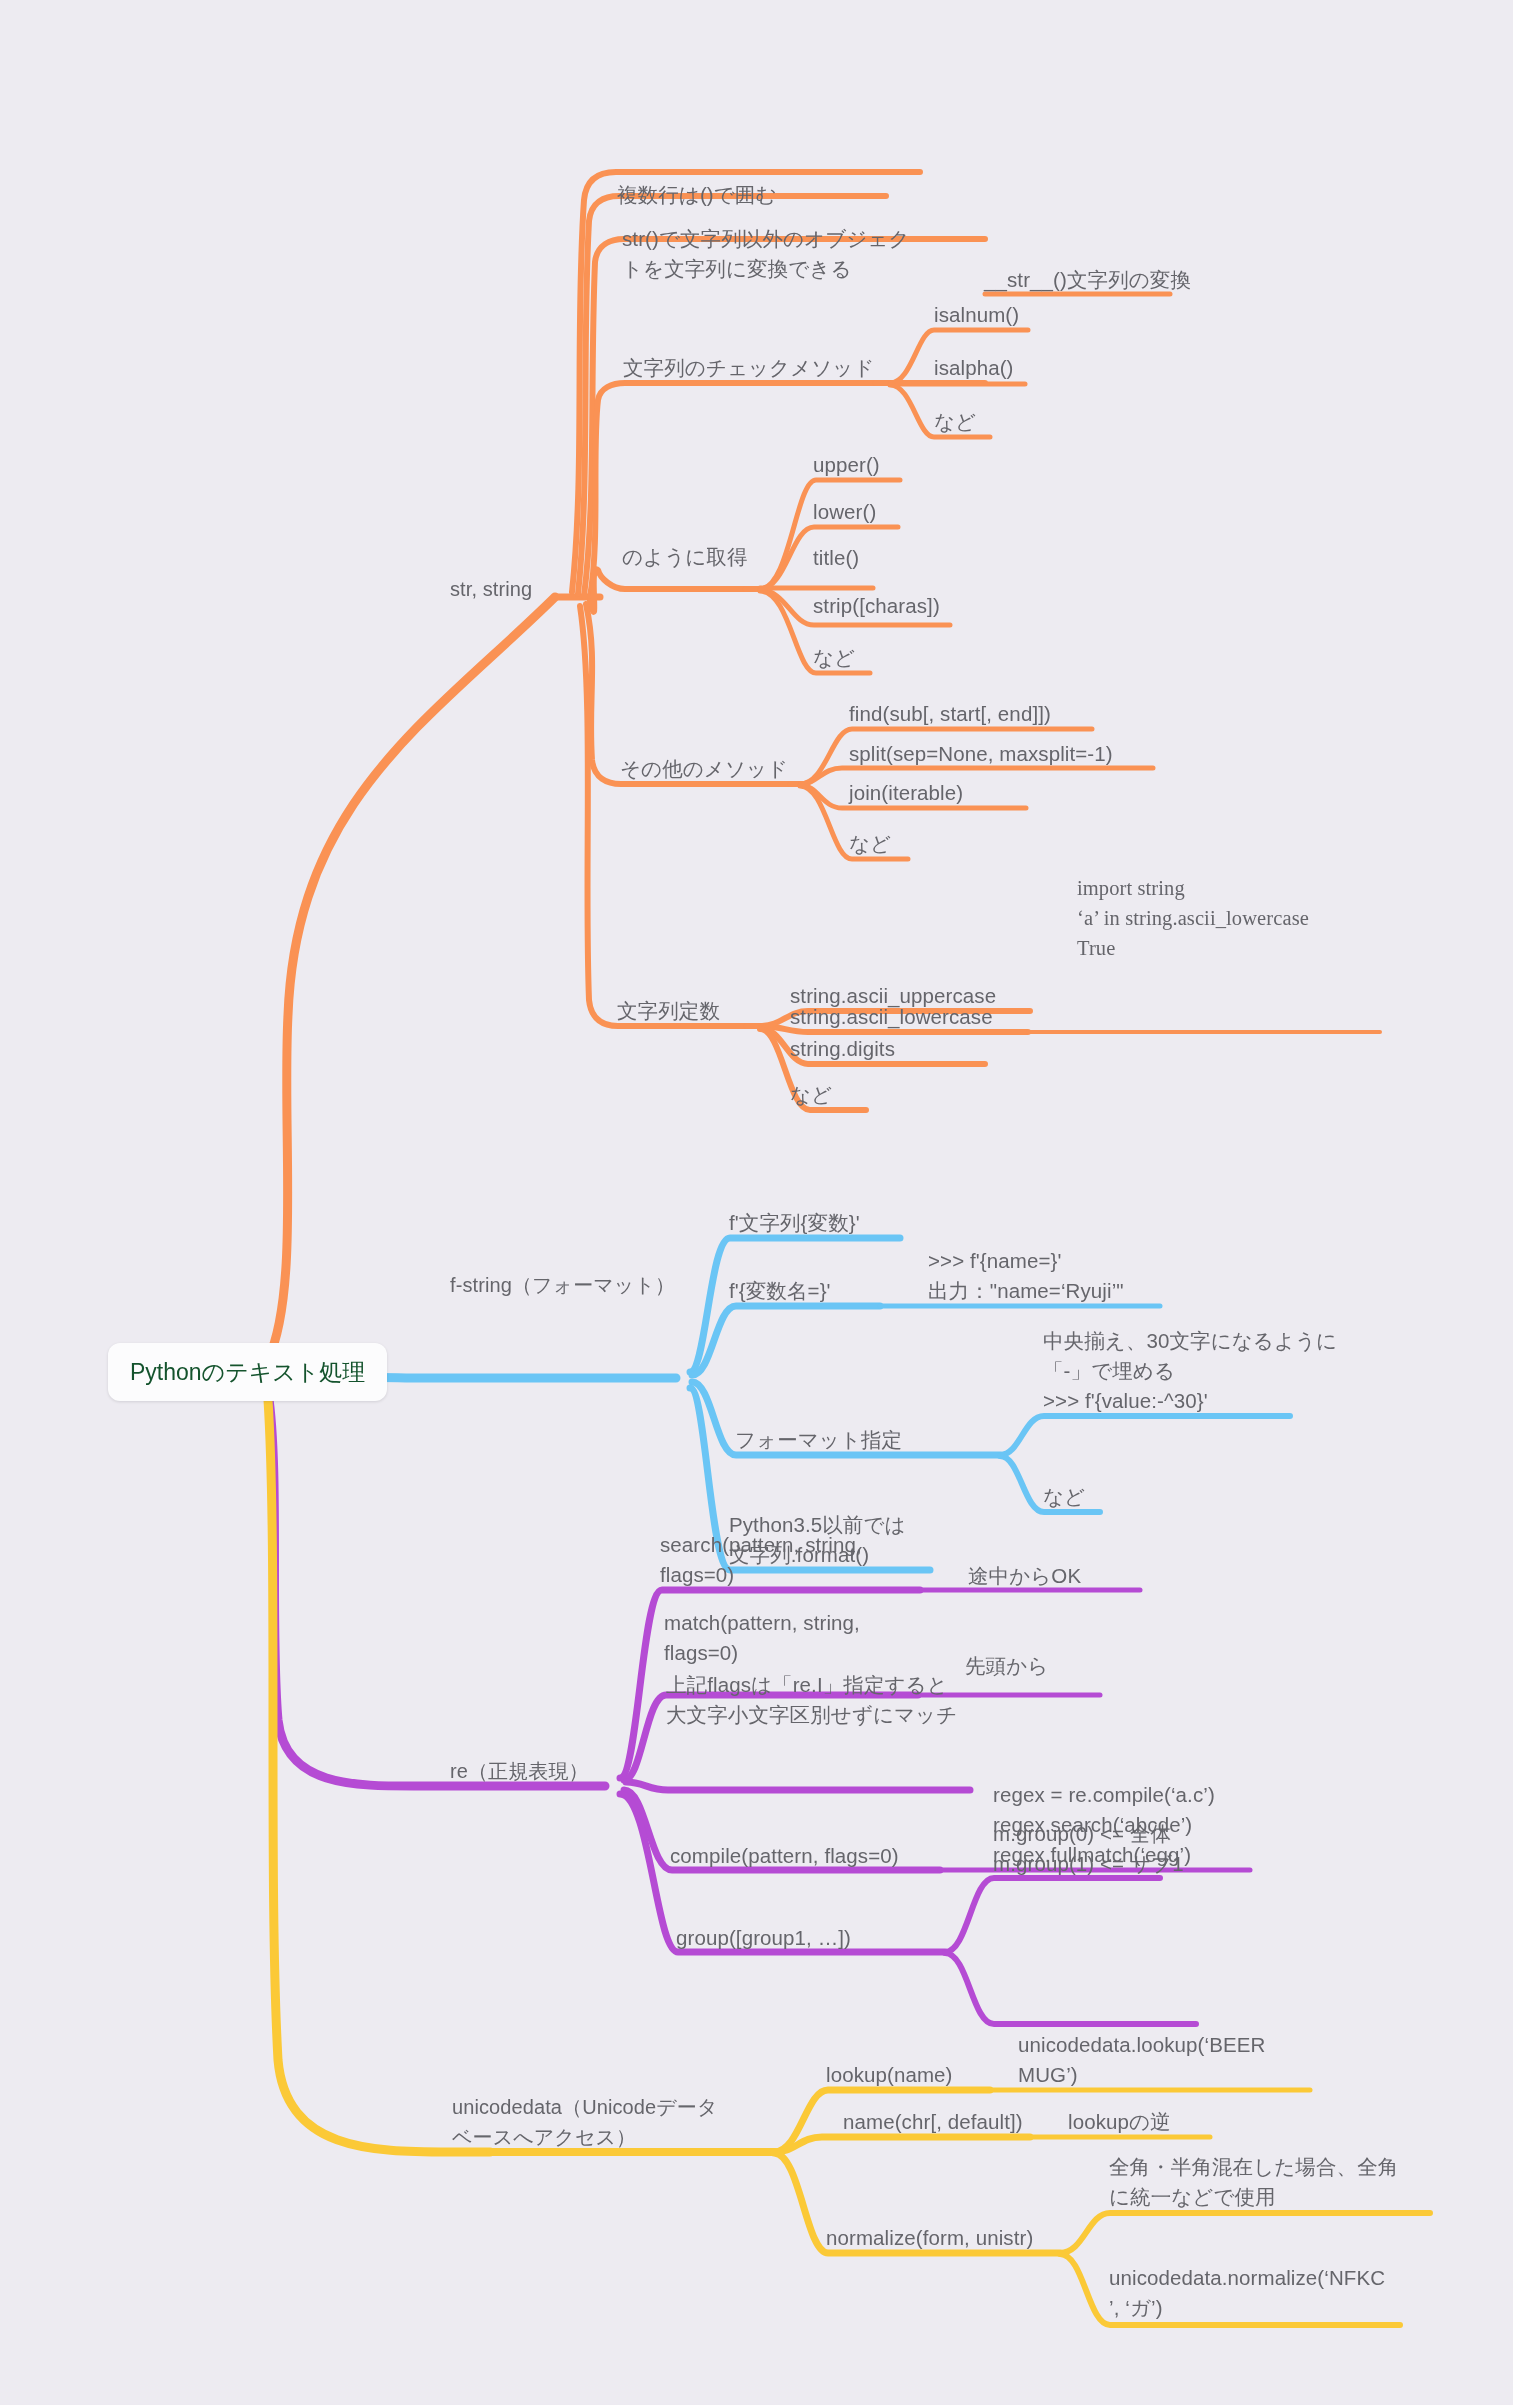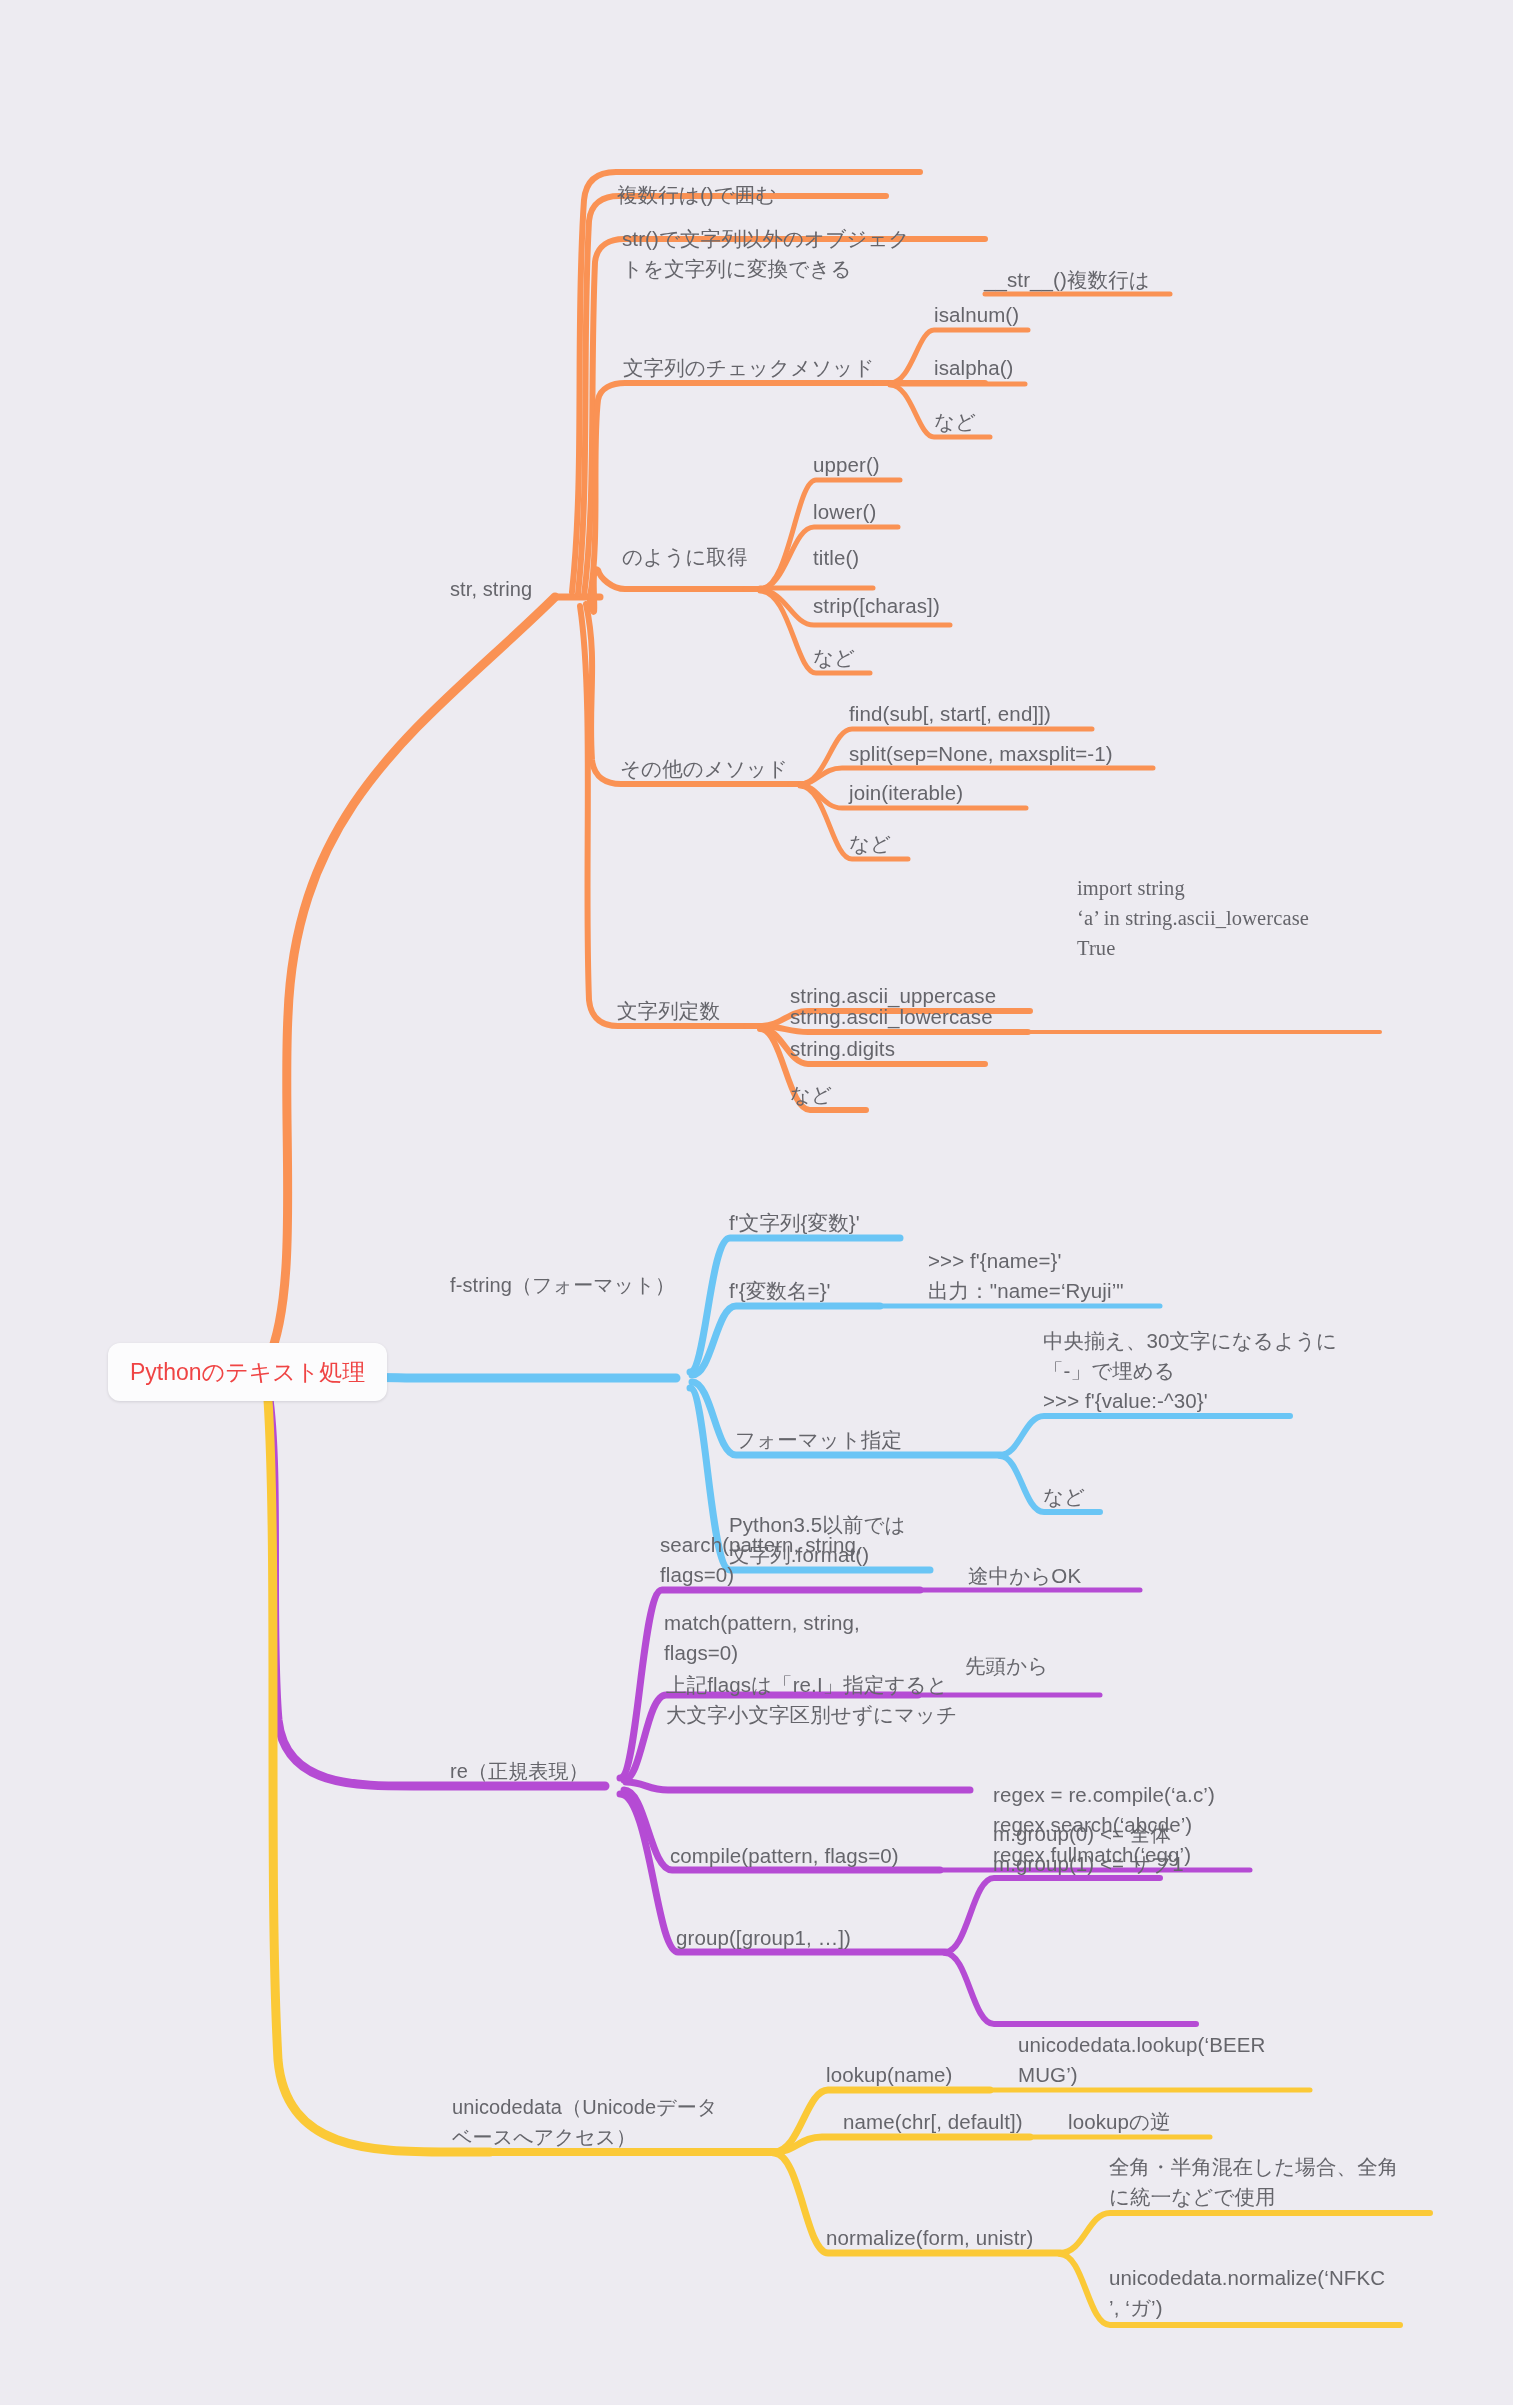--- a/index.html
+++ b/index.html
@@ -22,21 +22,21 @@
     letter-spacing:0.1px;
   }
   .root{
     position:absolute;
     background:#FCFCFD;
     border-radius:12px;
     box-shadow:0 1px 3px rgba(30,30,40,.13);
     padding:14px 22px;
     font-size:23px;
     line-height:30px;
-    color:#ef4444;
+    color:#14532d;
     white-space:nowrap;
   }
   .l1{font-size:20px;}
 </style>
 </head>
 <body>
 
 <div id="canvas">
 
   <svg class="wires" viewBox="0 0 1513 2405" xmlns="http://www.w3.org/2000/svg">
@@ -124,21 +124,21 @@
   <div class="root" style="left:108px;top:1343px;">Pythonのテキスト処理</div>
 
   <div class="node l1" style="left:450px;top:574px;">str, string</div>
 
 
   <div class="node" style="left:617px;top:180px;">複数行は()で囲む</div>
 
   <div class="node" style="left:622px;top:224px;width:305px;">str()で文字列以外のオブジェク
 トを文字列に変換できる</div>
 
-  <div class="node" style="left:984px;top:265px;">__str__()複数行は</div>
+  <div class="node" style="left:984px;top:265px;">__str__()文字列の変換</div>
 
   <div class="node" style="left:623px;top:353px;">文字列のチェックメソッド</div>
   <div class="node" style="left:934px;top:300px;">isalnum()</div>
   <div class="node" style="left:934px;top:353px;">isalpha()</div>
   <div class="node" style="left:934px;top:407px;">など</div>
 
   <div class="node" style="left:622px;top:542px;">のように取得</div>
   <div class="node" style="left:813px;top:450px;">upper()</div>
   <div class="node" style="left:813px;top:497px;">lower()</div>
   <div class="node" style="left:813px;top:543px;">title()</div>

